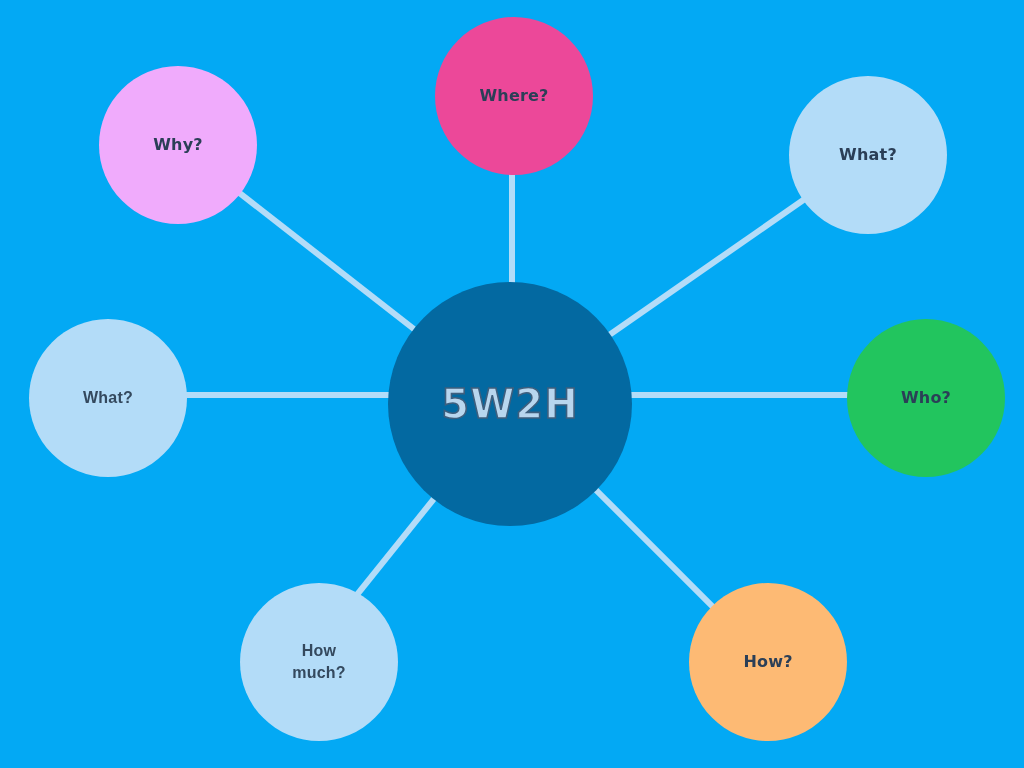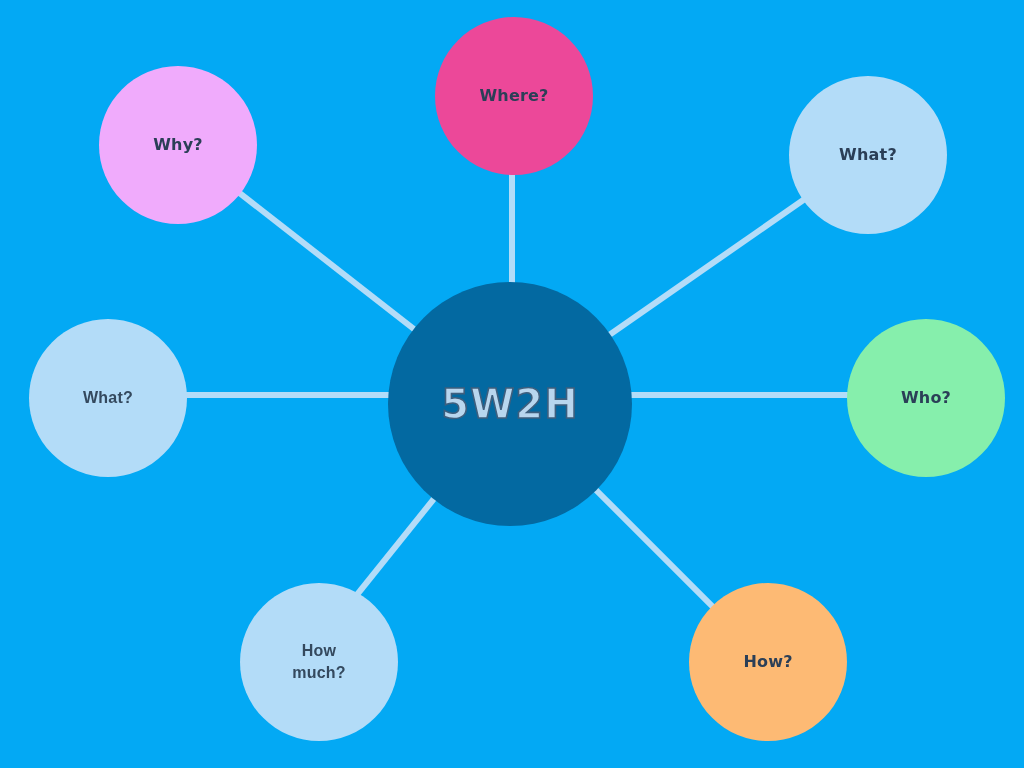--- a/index.html
+++ b/index.html
@@ -83,21 +83,21 @@
   </div>
   <div class="node" style="left: 435px; top: 17px; width: 158px; height: 158px; background: #ec4899;">
     <span class="node-label">Where?</span>
   </div>
   <div class="node" style="left: 789px; top: 76px; width: 158px; height: 158px; background: rgb(179, 220, 248);">
     <span class="node-label">What?</span>
   </div>
   <div class="node" style="left: 29px; top: 319px; width: 158px; height: 158px; background: rgb(179, 220, 248);">
     <span class="node-label regular">What?</span>
   </div>
-  <div class="node" style="left: 847px; top: 319px; width: 158px; height: 158px; background: #86efac;">
+  <div class="node" style="left: 847px; top: 319px; width: 158px; height: 158px; background: #22c55e;">
     <span class="node-label">Who?</span>
   </div>
   <div class="node" style="left: 240px; top: 583px; width: 158px; height: 158px; background: rgb(179, 220, 248);">
     <span class="node-label regular">How
 much?</span>
   </div>
   <div class="node" style="left: 689px; top: 583px; width: 158px; height: 158px; background: #fdba74;">
     <span class="node-label">How?</span>
   </div>
 </div>

